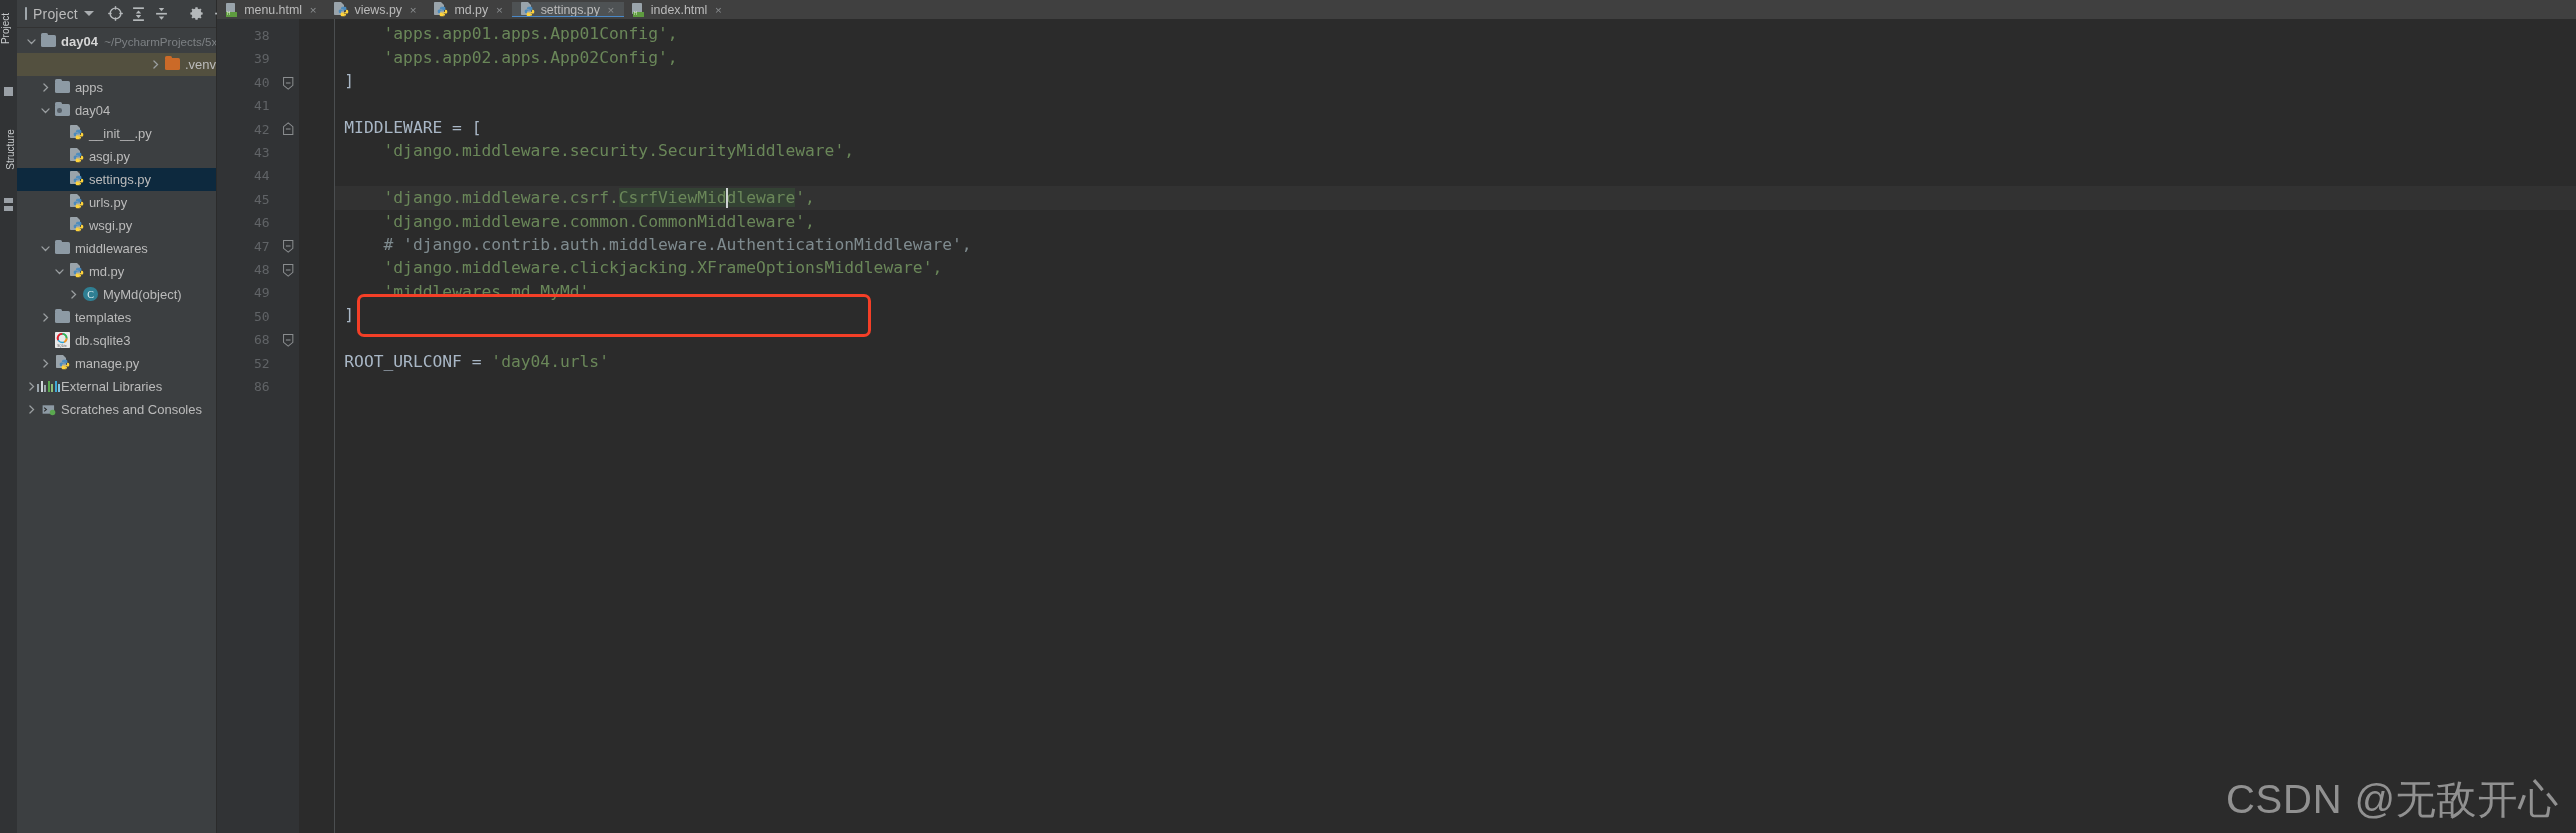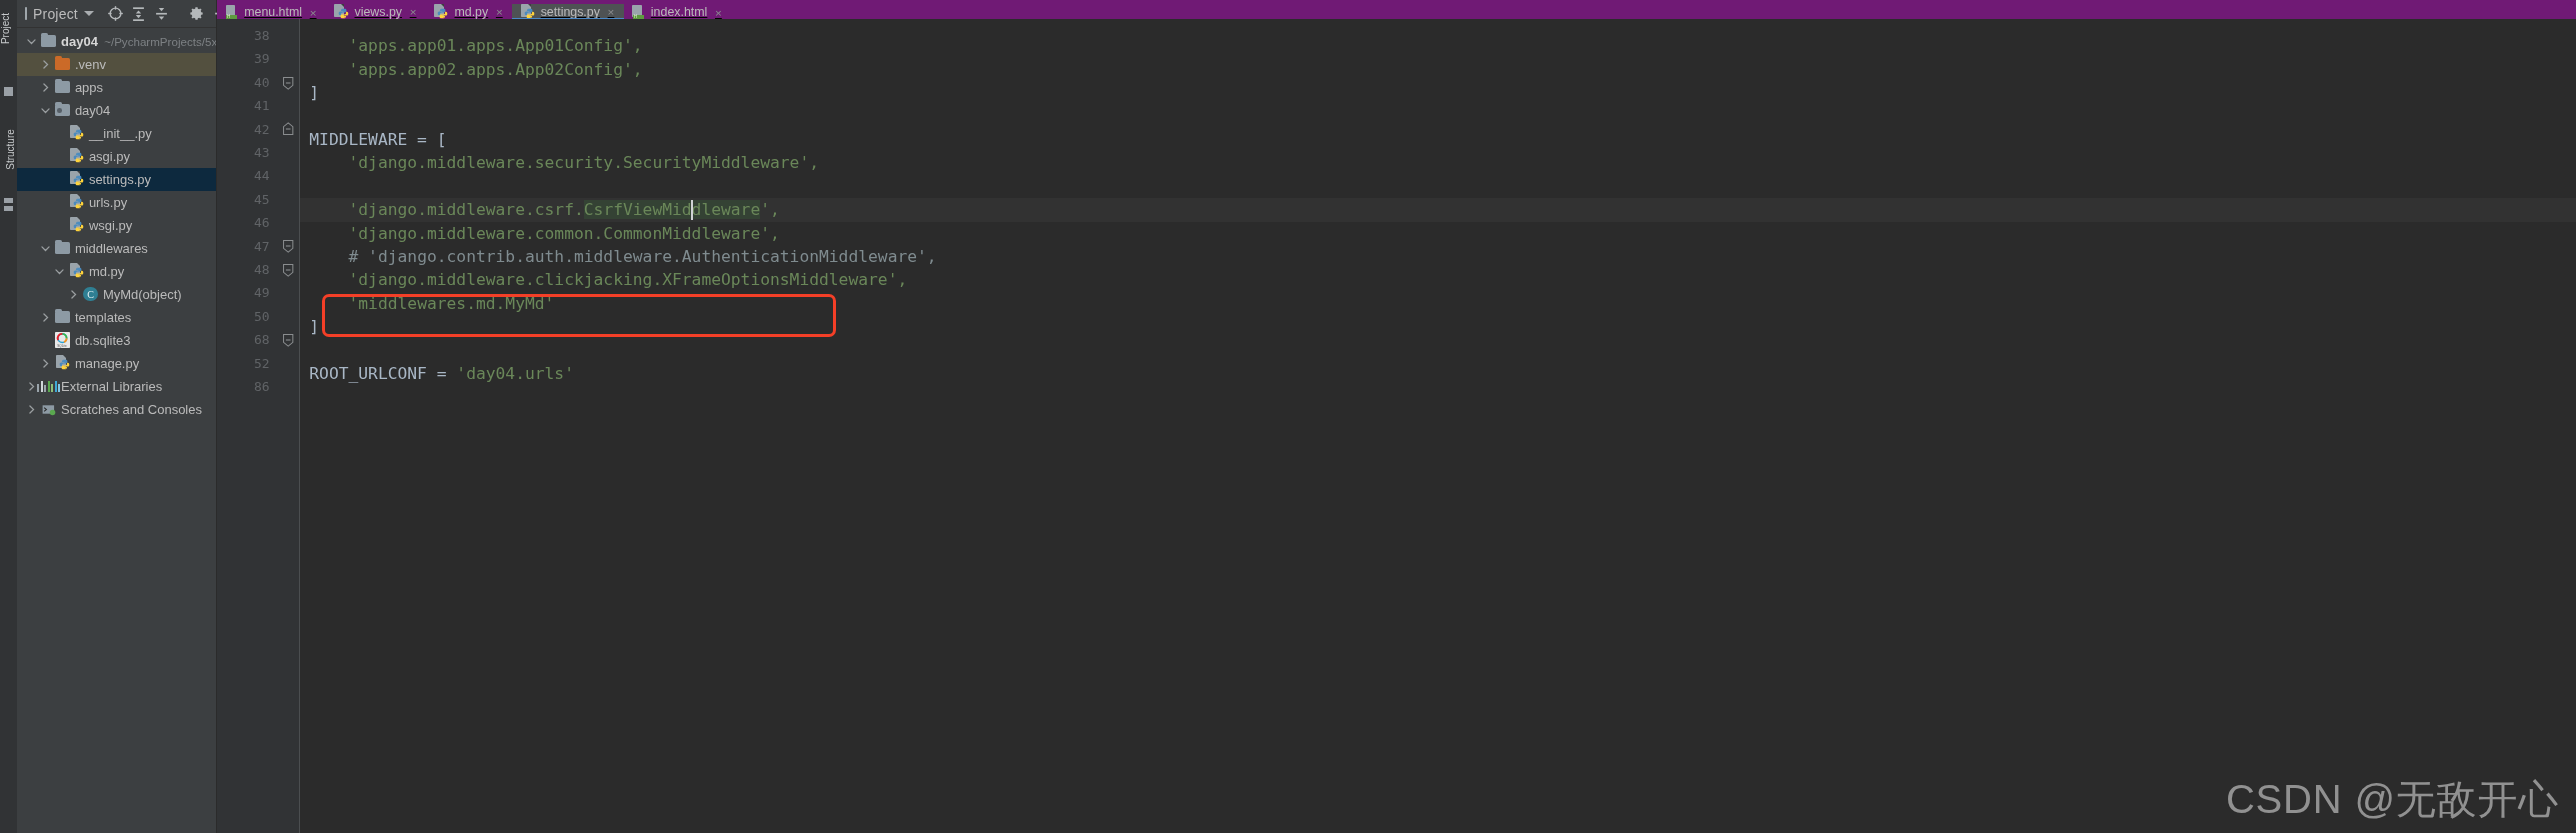--- a/index.html
+++ b/index.html
@@ -68,21 +68,21 @@
     border-right:5.4px solid transparent;border-top:5.4px solid #a9adb0;
   }
 
   
   .tree { flex:1; overflow:hidden; padding-top:1.6px; font-size:13px; }
   .row {
     height:23px; display:flex; align-items:center;
     color:#bbbbbb; white-space:nowrap; position:relative;
   }
   .row.sel-blue { background:#0d293e; }
-  .row.sel-olive { background:#53503f; }
+  .row.sel-olive { background:#53503f;justify-content:flex-end; }
   .row .arrow {
     width:17px; flex:0 0 17px; display:flex;
     align-items:center; justify-content:center;
     color:#9b9fa1; font-size:11px;
   }
   .row .ico { width:17px; flex:0 0 17px; margin-right:3.9px;
     display:flex; align-items:center; justify-content:center; }
   .row .lbl { font-size:13px; }
   .row .lbl.bold { font-weight:bold; color:#d6d6d6; }
   .row .sub {
@@ -137,22 +137,22 @@
   .barsico i { width:2.3px; display:block; }
 
   
   .scrico { width:14.7px; height:12.4px; position:relative; }
 
   
   .editor-wrap { flex:1; display:flex; flex-direction:column;
     background:#2b2b2b; position:relative; }
 
   
-  .tabbar { height:19.4px; display:flex; background:#701a75;
-    align-items:flex-end;text-decoration:underline; }
+  .tabbar { height:19.4px; display:flex; background:#404040;
+    align-items:center; }
   .tab {
     display:flex; align-items:center; gap:5.4px;
     padding:0 9.3px 0 7.8px; color:#bbbbbb; font-size:12.4px;
     position:relative; white-space:nowrap;
   }
   .tab.active { background:#4e5254; }
   .tab.active::after {
     content:""; position:absolute; left:0; right:0; bottom:0;
     height:1.6px; background:#4a88c7;
   }
@@ -190,22 +190,23 @@
     width:20px; flex:0 0 20px; background:#313335;
     padding-top:4.7px; position:relative;
   }
   .foldcol .fr { height:23.4px; position:relative; }
   .fold-marker {
     position:absolute; left:3.1px; top:4.7px; width:12.4px; height:14px;
   }
 
   .code-body {
     flex:1; position:relative; background:#2b2b2b;
-    padding-top:15px; border-left:0.8px solid #4b4e50;
+    padding-top:3px; border-left:0.8px solid #4b4e50;
     overflow:hidden;
+    margin-left:35px;
   }
   .cl {
     height:23.4px; line-height:23.4px; white-space:pre;
     font-family:"DejaVu Sans Mono", monospace; font-size:16.3px;
     color:#a9b7c6; padding-left:9.3px; position:relative;
   }
   .cl.caret-line { background:#323232; }
   .s-str { color:#6a8759; }
   .s-cmt { color:#7f8b8f; }
   .s-kw  { color:#a9b7c6; }

